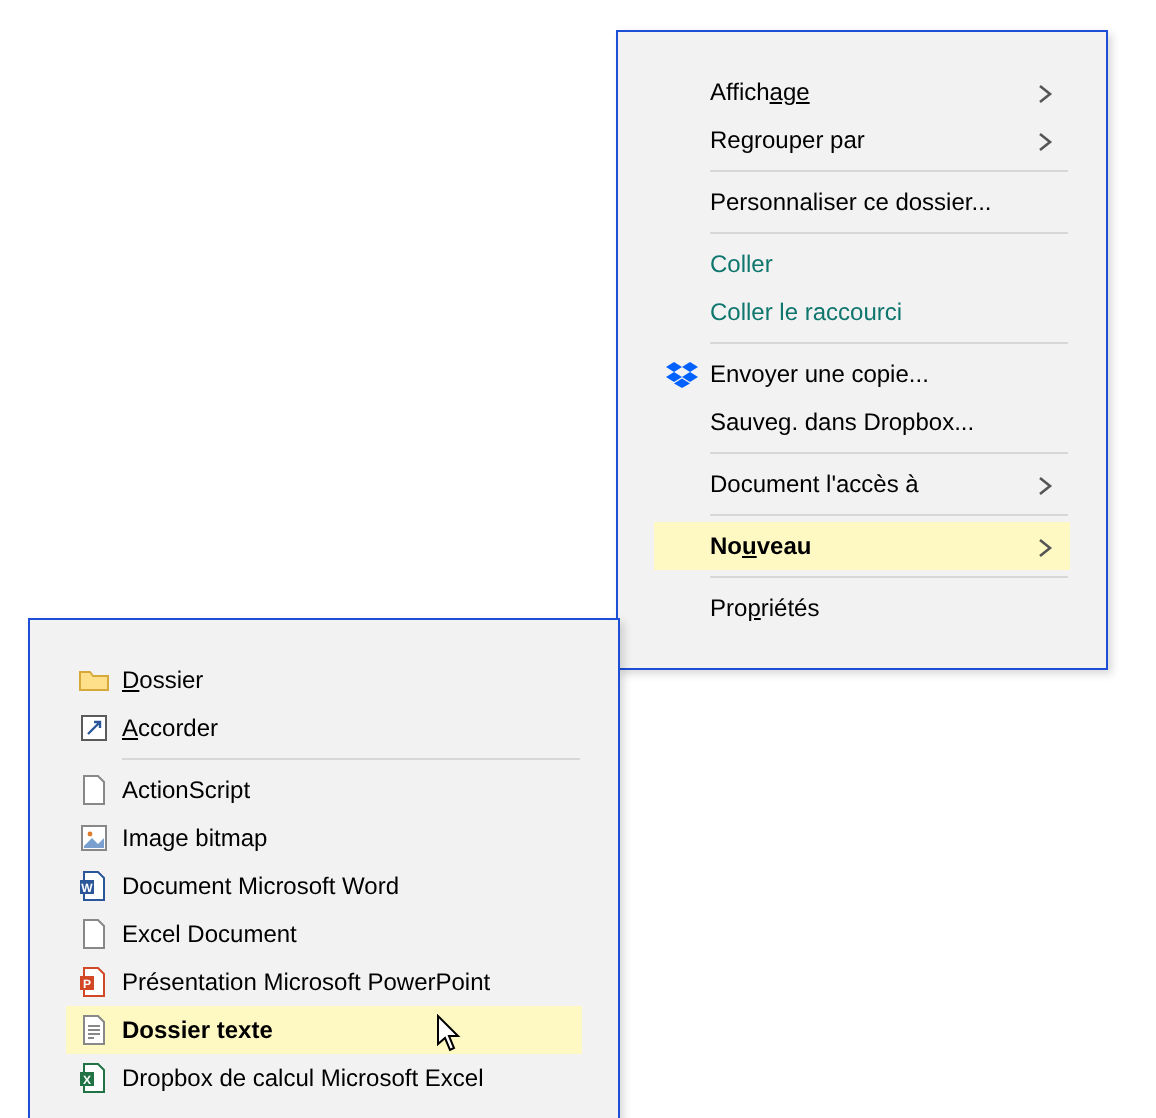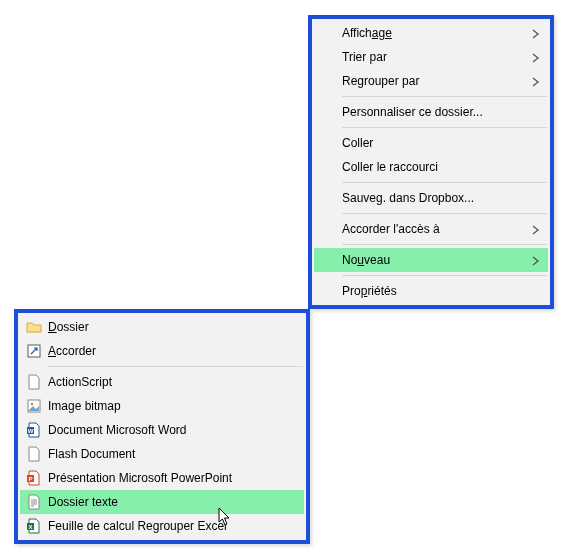--- a/index.html
+++ b/index.html
@@ -10,23 +10,23 @@
     background: #ffffff;
     font-family: "Segoe UI", Tahoma, sans-serif;
     font-size: 12px;
     color: #000000;
     overflow: hidden;
     position: relative;
   }
   .menu {
     position: absolute;
     background: #f2f2f2;
-    border: 4px solid #1d4ed8;
+    border: 1px solid #1d4ed8;
     box-shadow: 2px 2px 4px rgba(0,0,0,0.15);
-    padding: 2px;
+    padding: 18px;
     box-sizing: border-box;
   }
   .menu.main {
     left: 308px;
     top: 15px;
     width: 246px;
   }
   .menu.sub {
     left: 14px;
     top: 309px;
@@ -45,24 +45,25 @@
     align-items: center;
     justify-content: center;
     flex-shrink: 0;
   }
   .item .label {
     flex: 1;
     white-space: nowrap;
     overflow: hidden;
   }
   .item.disabled .label {
-    color: #000000;
+    color: #0f766e;
   }
   .item.highlight {
-    background: #86efac;
+    background: #fef9c3;
+    font-weight: bold;
   }
   .item .arrow {
     position: absolute;
     right: 8px;
     top: 50%;
     transform: translateY(-50%);
     width: 8px;
     height: 10px;
     color: #555;
   }
@@ -102,29 +103,20 @@
   <div class="item">
     <span class="icon-slot"></span>
     <span class="label"><span>Affich</span><span class="ul">age</span></span>
     <span class="arrow">
       <svg viewBox="0 0 8 10">
           <path d="M1 1 L6 5 L1 9" fill="none" stroke="currentColor" stroke-width="1.3"></path>
         </svg>
     </span>
   </div>
 
-  <div class="item">
-    <span class="icon-slot"></span>
-    <span class="label">Trier par</span>
-    <span class="arrow">
-      <svg viewBox="0 0 8 10">
-          <path d="M1 1 L6 5 L1 9" fill="none" stroke="currentColor" stroke-width="1.3"></path>
-        </svg>
-    </span>
-  </div>
 
   <div class="item">
     <span class="icon-slot"></span>
     <span class="label">Regrouper par</span>
     <span class="arrow">
       <svg viewBox="0 0 8 10">
           <path d="M1 1 L6 5 L1 9" fill="none" stroke="currentColor" stroke-width="1.3"></path>
         </svg>
     </span>
   </div>
@@ -144,31 +136,45 @@
     <span class="label">Coller</span>
   </div>
 
   <div class="item disabled">
     <span class="icon-slot"></span>
     <span class="label">Coller le raccourci</span>
   </div>
 
   <div class="sep"></div>
 
+  <div class="item">
+    <span class="icon-slot">
+      <svg width="16" height="16" viewBox="0 0 16 16">
+          <g class="ic-dropbox">
+            <polygon points="4,2 8,4.5 4,7 0,4.5"></polygon>
+            <polygon points="12,2 16,4.5 12,7 8,4.5"></polygon>
+            <polygon points="4,7 8,9.5 4,12 0,9.5"></polygon>
+            <polygon points="12,7 16,9.5 12,12 8,9.5"></polygon>
+            <polygon points="8,10.2 12,12.7 8,15 4,12.7"></polygon>
+          </g>
+        </svg>
+    </span>
+    <span class="label">Envoyer une copie...</span>
+  </div>
 
   <div class="item">
     <span class="icon-slot"></span>
     <span class="label">Sauveg. dans Dropbox...</span>
   </div>
 
   <div class="sep"></div>
 
   <div class="item">
     <span class="icon-slot"></span>
-    <span class="label">Accorder l'accès à</span>
+    <span class="label">Document l'accès à</span>
     <span class="arrow">
       <svg viewBox="0 0 8 10">
           <path d="M1 1 L6 5 L1 9" fill="none" stroke="currentColor" stroke-width="1.3"></path>
         </svg>
     </span>
   </div>
 
   <div class="sep"></div>
 
   <div class="item highlight">
@@ -243,21 +249,21 @@
     </span>
     <span class="label">Document Microsoft Word</span>
   </div>
 
   <div class="item">
     <span class="icon-slot">
       <svg width="16" height="16" viewBox="0 0 16 16">
           <path class="ic-page-white" d="M3 1 h7 l3 3 v11 H3 z" stroke-width="1"></path>
         </svg>
     </span>
-    <span class="label">Flash Document</span>
+    <span class="label">Excel Document</span>
   </div>
 
   <div class="item">
     <span class="icon-slot">
       <svg width="16" height="16" viewBox="0 0 16 16">
           <path class="ic-ppt" d="M3 1 h7 l3 3 v11 H3 z" stroke-width="1"></path>
           <rect x="1" y="5" width="7" height="7" fill="#d24726"></rect>
           <text x="4.5" y="11" font-size="6" fill="#fff" text-anchor="middle" font-weight="bold">P</text>
         </svg>
     </span>
@@ -279,21 +285,21 @@
   </div>
 
   <div class="item">
     <span class="icon-slot">
       <svg width="16" height="16" viewBox="0 0 16 16">
           <path class="ic-excel" d="M3 1 h7 l3 3 v11 H3 z" stroke-width="1"></path>
           <rect x="1" y="5" width="7" height="7" fill="#217346"></rect>
           <text x="4.5" y="11" font-size="6" fill="#fff" text-anchor="middle" font-weight="bold">X</text>
         </svg>
     </span>
-    <span class="label">Feuille de calcul Regrouper Excel</span>
+    <span class="label">Dropbox de calcul Microsoft Excel</span>
   </div>
 
 </div>
 
 <div class="cursor">
   <svg viewBox="0 0 14 20">
       <path d="M1 1 L1 15 L4.5 12 L7 18 L9 17 L6.5 11 L11 11 z" fill="#ffffff" stroke="#000000" stroke-width="1"></path>
     </svg>
 </div>
 

